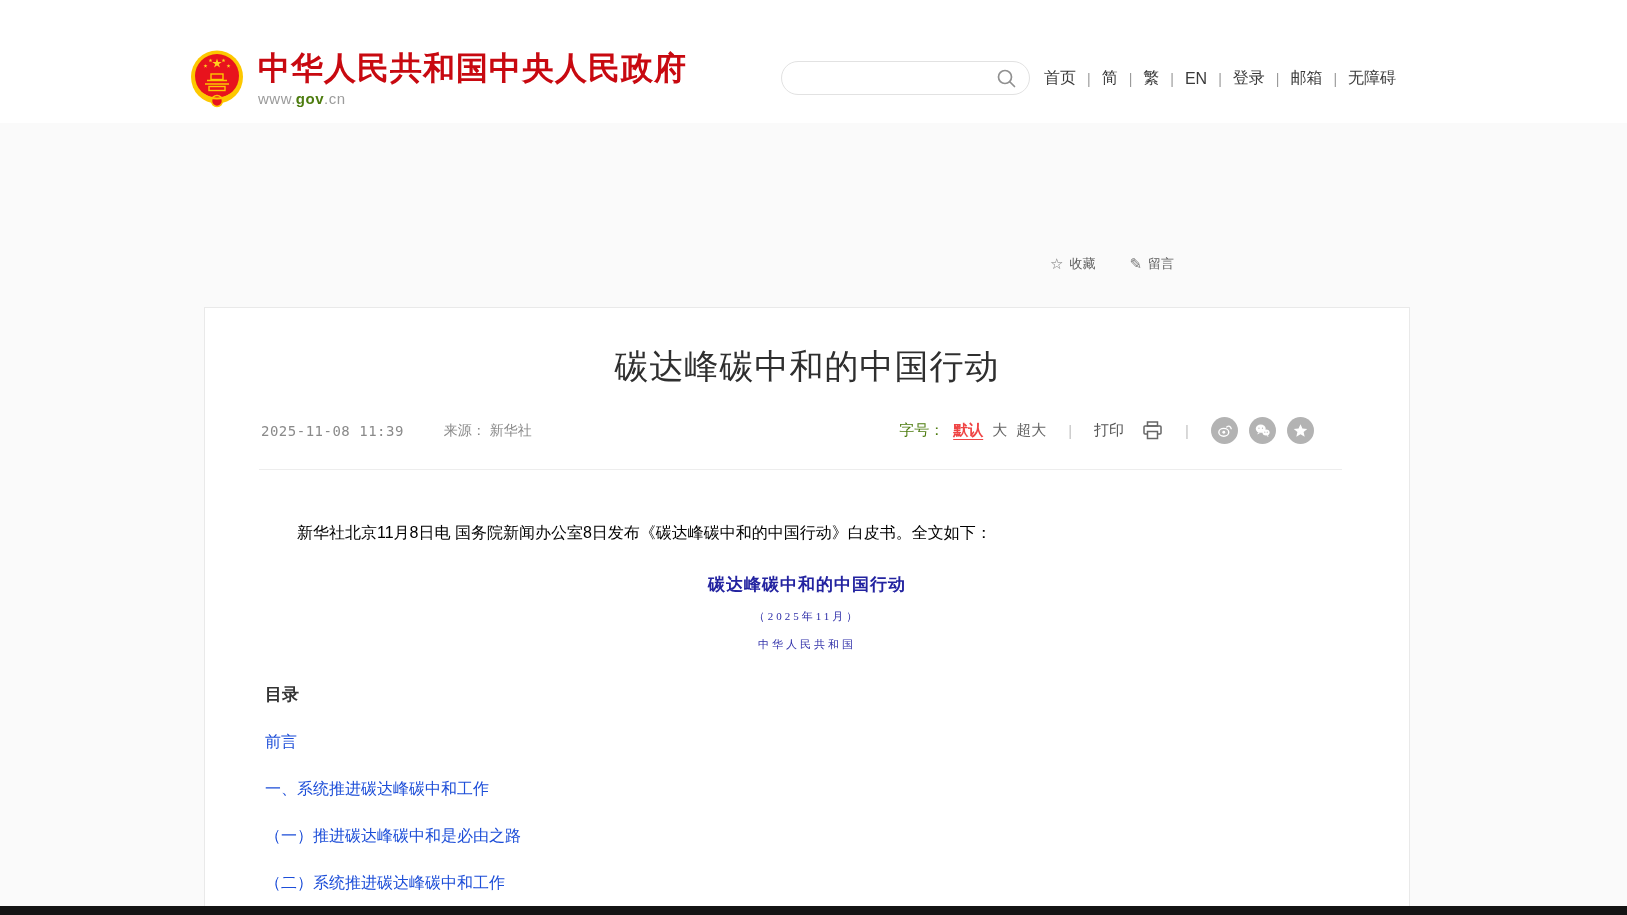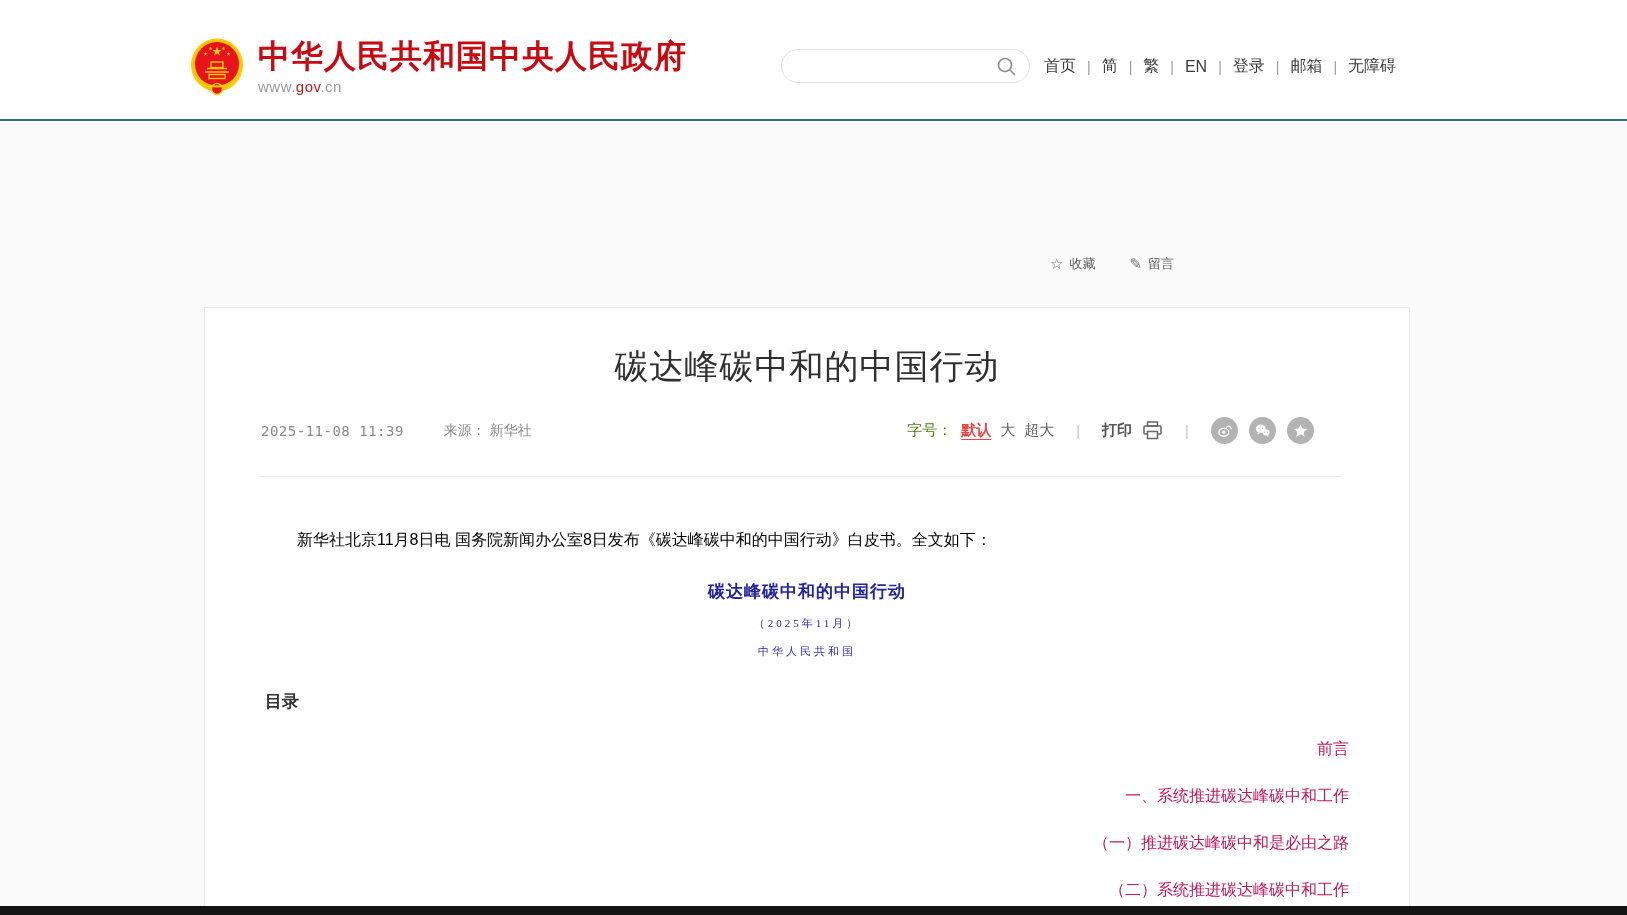--- a/index.html
+++ b/index.html
@@ -4,28 +4,28 @@
 <style>
   * { margin:0; padding:0; box-sizing:border-box; }
   html,body { width:1627px; height:915px; }
   body {
     position:relative; overflow:hidden; background:#ffffff;
     font-family:"Liberation Sans", sans-serif; color:#333;
   }
 
   
   .site-header {
-    position:absolute; top:0; left:0; width:1627px; height:121px;
+    position:absolute; top:12px; left:0; width:1627px; height:121px;
     background:#fff; border-bottom:2px solid #2e6f80;
   }
   .logo-group { position:absolute; left:190px; top:38px; display:flex; align-items:center; }
   .logo-text { margin-left:14px; }
   .site-title { font-size:32px; font-weight:bold; color:#c80910; letter-spacing:1px; line-height:1.1; }
   .site-url { margin-top:4px; font-size:15px; color:#9b9b9b; letter-spacing:0.5px; }
-  .site-url .red { color:#b91c1c; font-weight:normal; }
+  .site-url .red { color:#4d7c0f; font-weight:bold; }
 
   .search-box {
     position:absolute; left:781px; top:49px; width:249px; height:34px;
     border:1px solid #e2e2e2; border-radius:17px; background:#fff;
     display:flex; align-items:center; padding:0 12px;
   }
   .search-box input {
     flex:1; border:none; outline:none; background:transparent;
     font-size:14px; color:#333; font-family:"Liberation Sans", sans-serif;
   }
@@ -50,51 +50,51 @@
     position:absolute; left:204px; top:184px; width:1206px; height:731px;
     background:#fff; border:1px solid #e9e9e9; border-bottom:none;
   }
 
   .article-title {
     margin:36px 60px 0; text-align:center;
     font-size:34px; font-weight:500; color:#2f2f2f; letter-spacing:1px;
   }
 
   .meta-row {
-    margin:27px 67px 0 54px; padding:0 28px 32px 2px;
+    margin:27px 67px 0 54px; padding:0 28px 25px 2px;
     border-bottom:1px solid #ededed;
     display:flex; align-items:center; justify-content:space-between;
   }
   .meta-left { display:flex; align-items:center; font-size:14px; color:#8a8a8a; }
   .meta-date { font-family:"DejaVu Sans Mono", monospace; letter-spacing:0.5px; }
   .meta-source { margin-left:40px; }
   .meta-right { display:flex; align-items:center; font-size:15px; color:#666; }
   .fs-label { color:#4d7c0f; }
   .fs-option { margin-left:9px; cursor:pointer; color:#666; }
   .fs-option.selected {
     color:#ef4444; font-weight:bold; text-decoration:underline; text-underline-offset:4px;
   }
   .meta-divider { color:#c4c4c4; margin:0 22px; font-size:15px; }
-  .print-group { display:flex; align-items:center; gap:10px; cursor:pointer; color:#555;font-weight:bold; }
+  .print-group { display:flex; align-items:center; gap:18px; cursor:pointer; color:#555; }
   .share-group { display:flex; align-items:center; gap:11px; }
   .share-circle {
     width:27px; height:27px; border-radius:50%; background:#b3b3b3;
     display:flex; align-items:center; justify-content:center; cursor:pointer;
   }
 
   
   .article-body { padding:0 60px; }
   .intro { margin-top:50px; text-indent:2em; font-size:16px; color:#000000; line-height:1.6; }
   .doc-title { margin-top:27px; text-align:center; font-size:17px; font-weight:bold; color:#2323a0; letter-spacing:1px; }
   .doc-line {
     margin-top:13px; text-align:center; font-size:11px; color:#2d2da8;
     font-family:"Liberation Serif", serif; letter-spacing:3px;
   }
   .toc-heading { margin-top:31px; font-size:17px; font-weight:bold; color:#333; }
-  .toc-item { margin-top:26px; font-size:16px; color:#be185d;text-align:right; }
+  .toc-item { margin-top:26px; font-size:16px; color:#1d4ed8; }
 
   .bottom-bar { position:absolute; left:0; top:906px; width:1627px; height:9px; background:#141414; }
 </style>
 </head>
 <body>
 
 <header class="site-header">
   <div class="logo-group">
     <svg width="54" height="58" viewBox="0 0 54 58">
       <defs>

